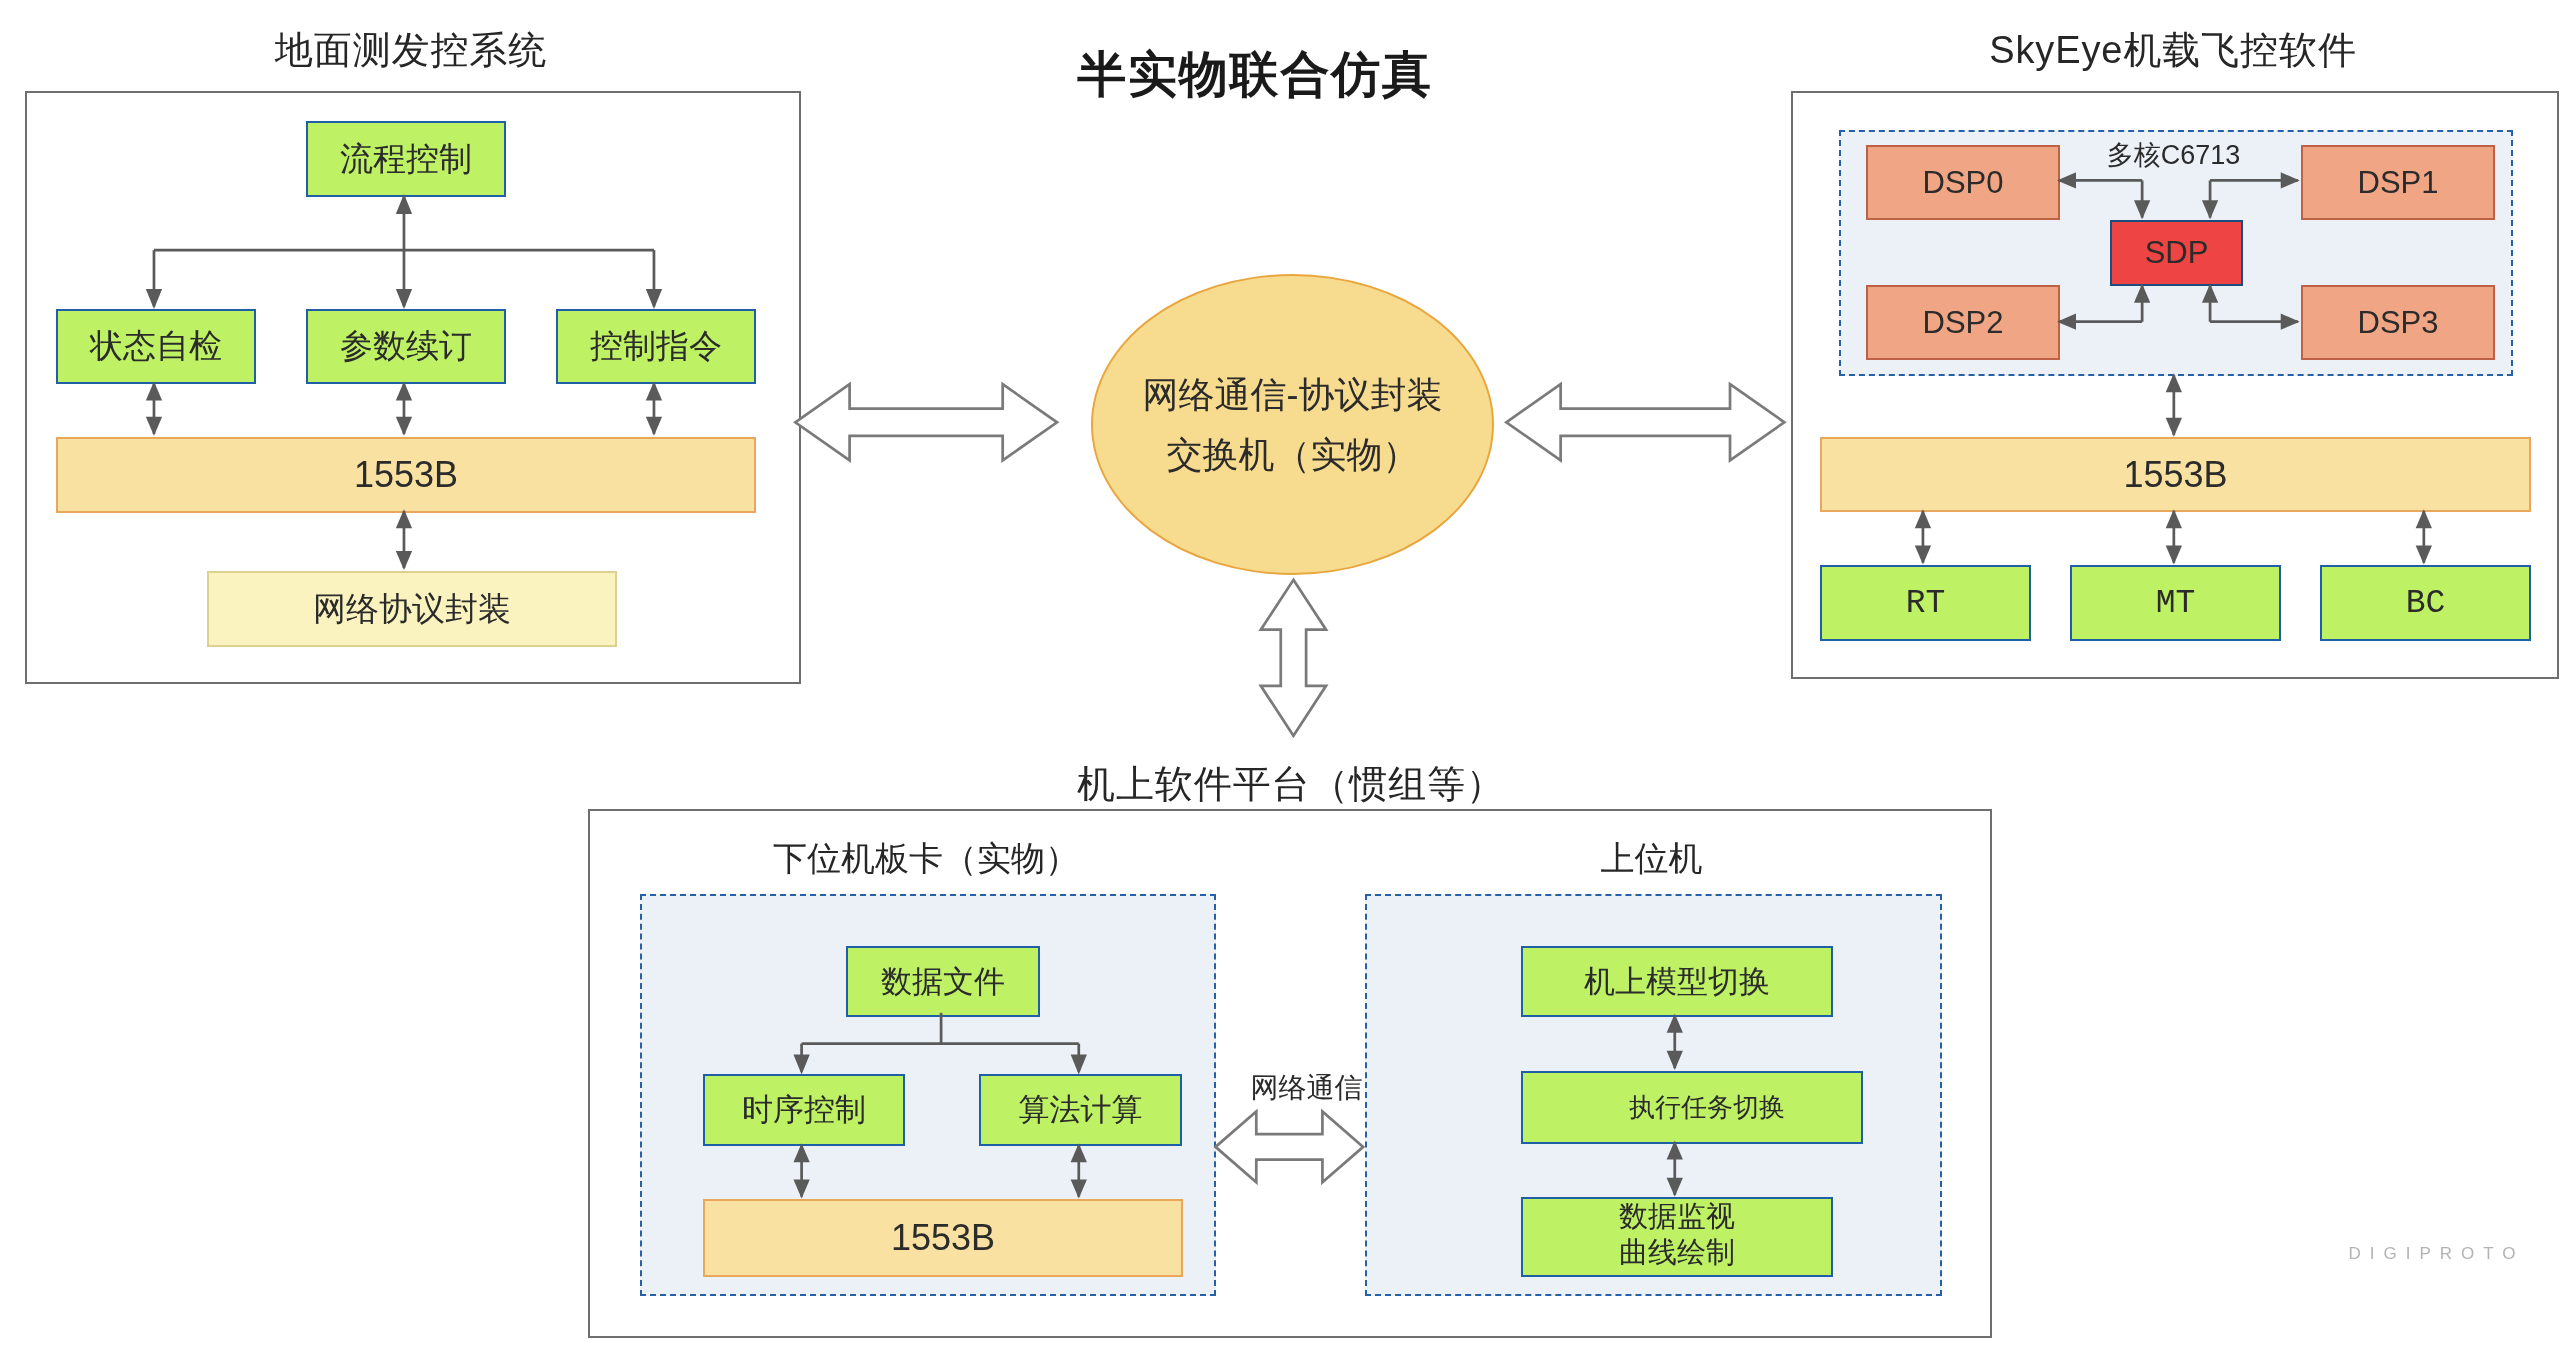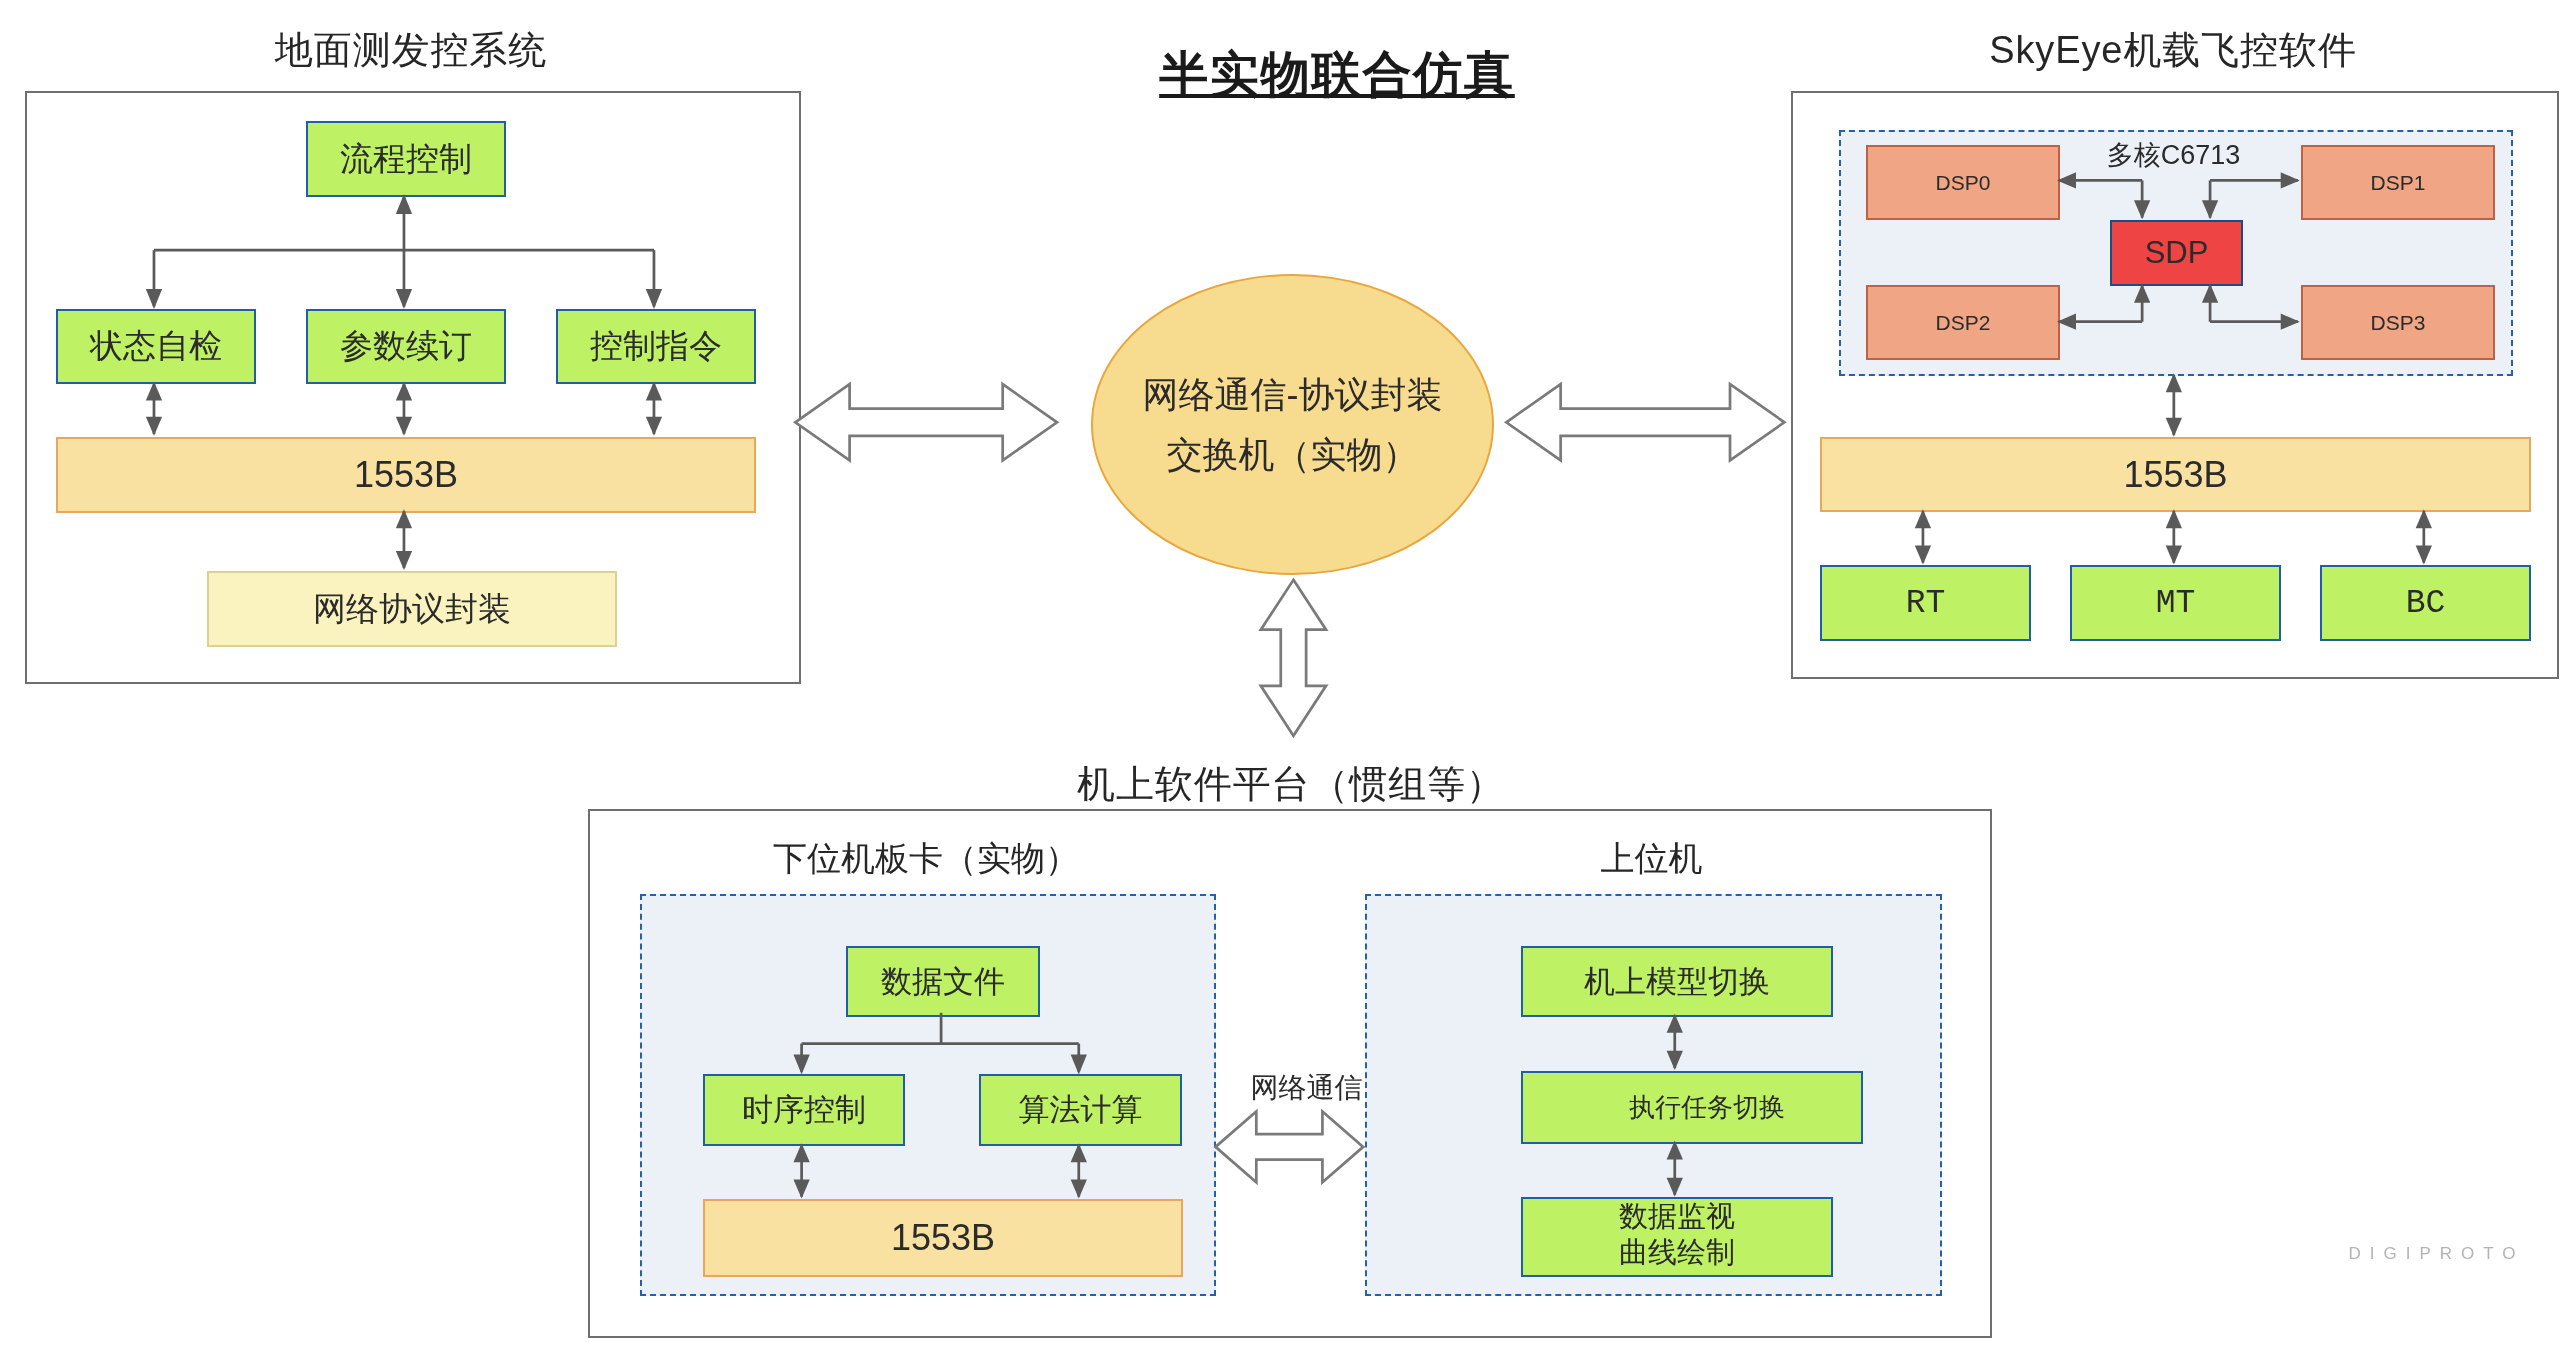--- a/index.html
+++ b/index.html
@@ -5,41 +5,41 @@
   html,body{margin:0;padding:0;background:#ffffff;}
   body{width:2576px;height:1359px;position:relative;overflow:hidden;
        font-family:"Liberation Sans","DejaVu Sans",sans-serif;color:#333;}
   .abs{position:absolute;}
   .ctr{display:flex;align-items:center;justify-content:center;text-align:center;}
   .panel{background:#ffffff;border:2.7px solid #6f6f6f;}
   .title{font-size:38px;font-weight:500;color:#262626;letter-spacing:0.9px;}
   .main-title{font-size:49px;font-weight:600;color:#1a1a1a;letter-spacing:1.8px;}
   .sub-title{font-size:34px;font-weight:500;color:#262626;}
   .bluebox{background:#bef264;border:2.7px solid #1f5fa6;font-size:33px;color:#2b2b2b;font-family:Liberation Mono, monospace;}
-  .salmonbox{background:#f0a685;border:2.7px solid #be6247;font-size:21px;color:#2b2b2b;}
+  .salmonbox{background:#f0a685;border:2.7px solid #be6247;font-size:31px;color:#2b2b2b;}
   .sdpbox{background:#ef4444;border:2.7px solid #1b4e7e;font-size:31px;color:#2b2b2b;}
   .busbar{background:#f8e1a1;border:2.7px solid #e9a75b;font-size:36px;color:#2b2b2b;}
   .netproto{background:#fbf3bf;border:2.7px solid #dcd18e;font-size:33px;color:#2b2b2b;}
   .dashedbox{background:#ecf1f8;border:2.7px dashed #2660a6;}
   .ellipse{background:#f7db8e;border:2.7px solid #e9a63f;border-radius:50%;
            flex-direction:column;font-size:36px;color:#2b2b2b;line-height:60px;}
   .chiplabel{font-size:27px;color:#2b2b2b;}
   .netlabel{font-size:28px;color:#2b2b2b;}
   .twoline{font-size:29px;line-height:36px;}
   .logo-cn{font-size:49px;font-weight:bold;color:#a6a6a6;letter-spacing:2.7px;}
   .logo-en{font-size:17px;color:#b3b3b3;letter-spacing:9px;margin-top:5.4px;}
   svg.wires{position:absolute;left:0;top:0;pointer-events:none;}
   .wire{stroke:#5a5a5a;stroke-width:3;fill:none;}
   .head{fill:#5a5a5a;stroke:none;}
   .hollow{fill:#ffffff;stroke:#7a7a7a;stroke-width:3;stroke-linejoin:miter;}
 </style>
 </head>
 <body>
 
-<div class="abs ctr main-title" style="left:952px;top:43px;width:770px;height:63px;text-decoration:underline;">半实物联合仿真</div>
+<div class="abs ctr main-title" style="left:870px;top:43px;width:770px;height:63px;">半实物联合仿真</div>
 
 <div class="abs ctr title" style="left:25px;top:25px;width:772px;height:51px;">地面测发控系统</div>
 <div class="abs panel" style="left:25px;top:91px;width:772px;height:589px;"></div>
 
 <div class="abs ctr bluebox" style="left:306px;top:121px;width:196px;height:72px;">流程控制</div>
 <div class="abs ctr bluebox" style="left:56px;top:309px;width:196px;height:71px;">状态自检</div>
 <div class="abs ctr bluebox" style="left:306px;top:309px;width:196px;height:71px;">参数续订</div>
 <div class="abs ctr bluebox" style="left:556px;top:309px;width:196px;height:71px;">控制指令</div>
 <div class="abs ctr busbar" style="left:56px;top:437px;width:696px;height:72px;">1553B</div>
 <div class="abs ctr netproto" style="left:207px;top:571px;width:406px;height:72px;">网络协议封装</div>

